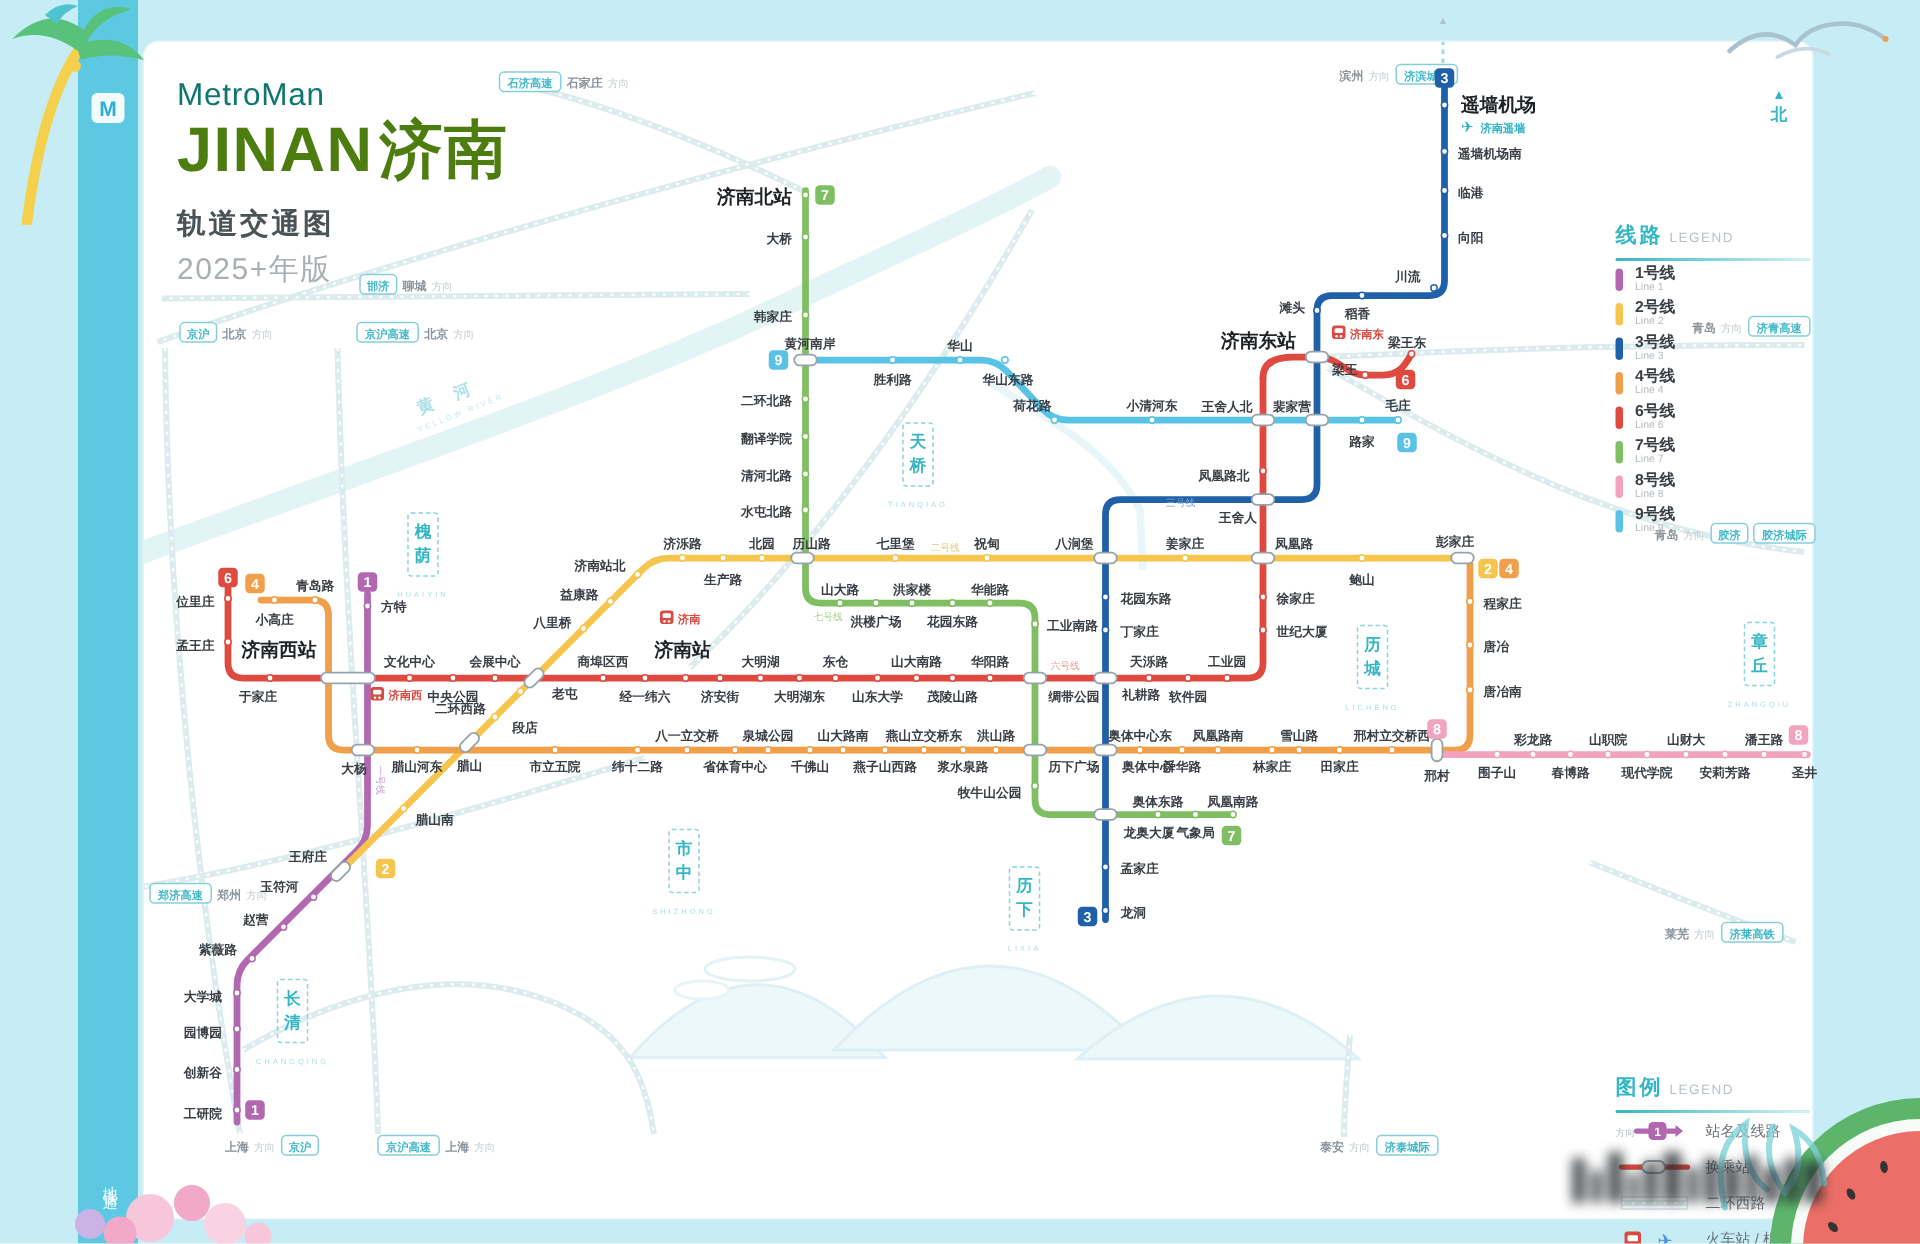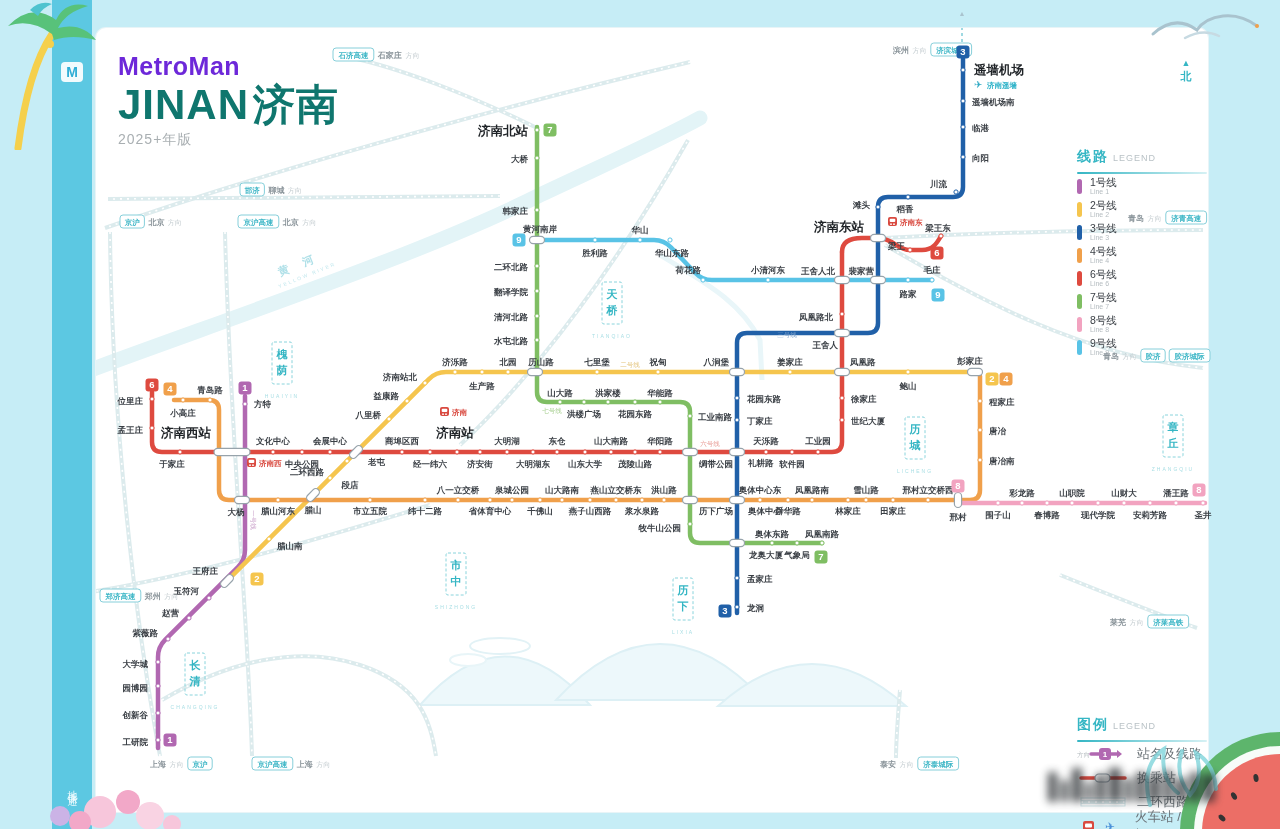--- a/index.html
+++ b/index.html
@@ -2,35 +2,35 @@
 <html><head>
 <meta charset="utf-8">
 <style>
   html,body{margin:0;padding:0;}
   body{width:1280px;height:829px;background:#C6EDF6;font-family:"Liberation Sans",sans-serif;position:relative;overflow:hidden;}
   #card{position:absolute;left:96px;top:28px;width:1112px;height:784px;background:#ffffff;border-radius:10px;box-shadow:0 0 0 1px #e8f4f7;}
   #sidebar{position:absolute;left:52px;top:0;width:40px;height:829px;background:#5CC8E2;}
   #sidebar .logo{position:absolute;left:9px;top:62px;width:22px;height:20px;background:rgba(255,255,255,.92);border-radius:4px;color:#2FAEد6;color:#2FAED6;font-weight:bold;font-size:14px;text-align:center;line-height:20px;}
   #sidebar .vtxt{position:absolute;left:50%;transform:translateX(-50%);bottom:38px;writing-mode:vertical-rl;color:#F2FCFE;font-size:10px;letter-spacing:3px;}
   #titleblock{position:absolute;left:118px;top:52px;}
-  .brand{color:#6d28d9;font-size:25px;font-weight:bold;letter-spacing:.5px;}
-  .bigname{margin-top:2px;font-size:42px;font-weight:800;color:#0f766e;letter-spacing:1px;line-height:44px;}
+  .brand{color:#0f766e;font-size:21px;font-weight:normal;letter-spacing:.5px;}
+  .bigname{margin-top:2px;font-size:42px;font-weight:800;color:#4d7c0f;letter-spacing:1px;line-height:44px;}
   .bigname .zh{margin-left:4px;}
   .sub1{margin-top:14px;font-size:19px;font-weight:bold;color:#4C5356;letter-spacing:2px;}
-  .sub2{margin-top:4px;font-size:14px;color:#A9AFB2;letter-spacing:1px;}
+  .sub2{margin-top:4px;font-size:20px;color:#A9AFB2;letter-spacing:1px;}
   .panel{position:absolute;}
   .ptitle{font-size:14px;font-weight:bold;color:#35B6C4;letter-spacing:2px;}
   .ptitle .en{font-size:9px;color:#B9C2C6;font-weight:normal;letter-spacing:1px;margin-left:4px;}
   .pline{height:2px;background:linear-gradient(90deg,#35B6C4,#D6F1F4);width:130px;margin-top:6px;border-radius:1px;}
   .lineitem{display:flex;align-items:center;height:22px;margin-top:1px;}
   .lineitem .bar{width:5px;height:15px;border-radius:2.5px;margin-right:8px;}
-  .lineitem .zh{font-size:10.5px;color:#3A3F45;font-weight:normal;line-height:10px;}
+  .lineitem .zh{font-size:10.5px;color:#3A3F45;font-weight:bold;line-height:10px;}
   .lineitem .en{font-size:7px;color:#B5BCC0;line-height:8px;margin-top:1px;}
   .legrow{display:flex;align-items:center;height:24px;}
-  .legrow .lab{font-size:13px;color:#6B7378;margin-left:8px;}
+  .legrow .lab{font-size:10px;color:#6B7378;margin-left:8px;}
   #watermark{position:absolute;left:1046px;top:766px;width:226px;height:50px;filter:blur(4px);opacity:.78;}
   #watermark i{display:inline-block;background:#23272b;border-radius:2px;margin:2px;vertical-align:bottom;}
   svg text{user-select:none;}
 </style>
 </head>
 <body>
 
 <div id="sidebar">
   <div class="logo">M</div>
   <div class="vtxt">地铁通</div>
@@ -548,20 +548,21 @@
       </g>
       <text x="962" y="16" font-size="7" fill="#A9C3CE" text-anchor="middle" font-family="&quot;Liberation Sans&quot;,sans-serif" font-weight="normal">▲</text>
     </g>
 </svg>
 
 <div id="titleblock">
   <div class="brand">MetroMan</div>
   <div class="bigname">
     <span>JINAN</span><span class="zh">济南</span>
   </div>
+  <div class="sub1">轨道交通图</div>
   <div class="sub2">2025+年版</div>
 </div>
 
 <div class="panel" id="linespanel" style="left:1077px;top:148px;width:130px;">
   <div class="ptitle"><span>线路</span><span class="en">LEGEND</span></div>
   <div class="pline"></div>
   <div id="lineslist">
       <div class="lineitem">
         <span class="bar" style="background:#B168B1"></span>
         <span>

